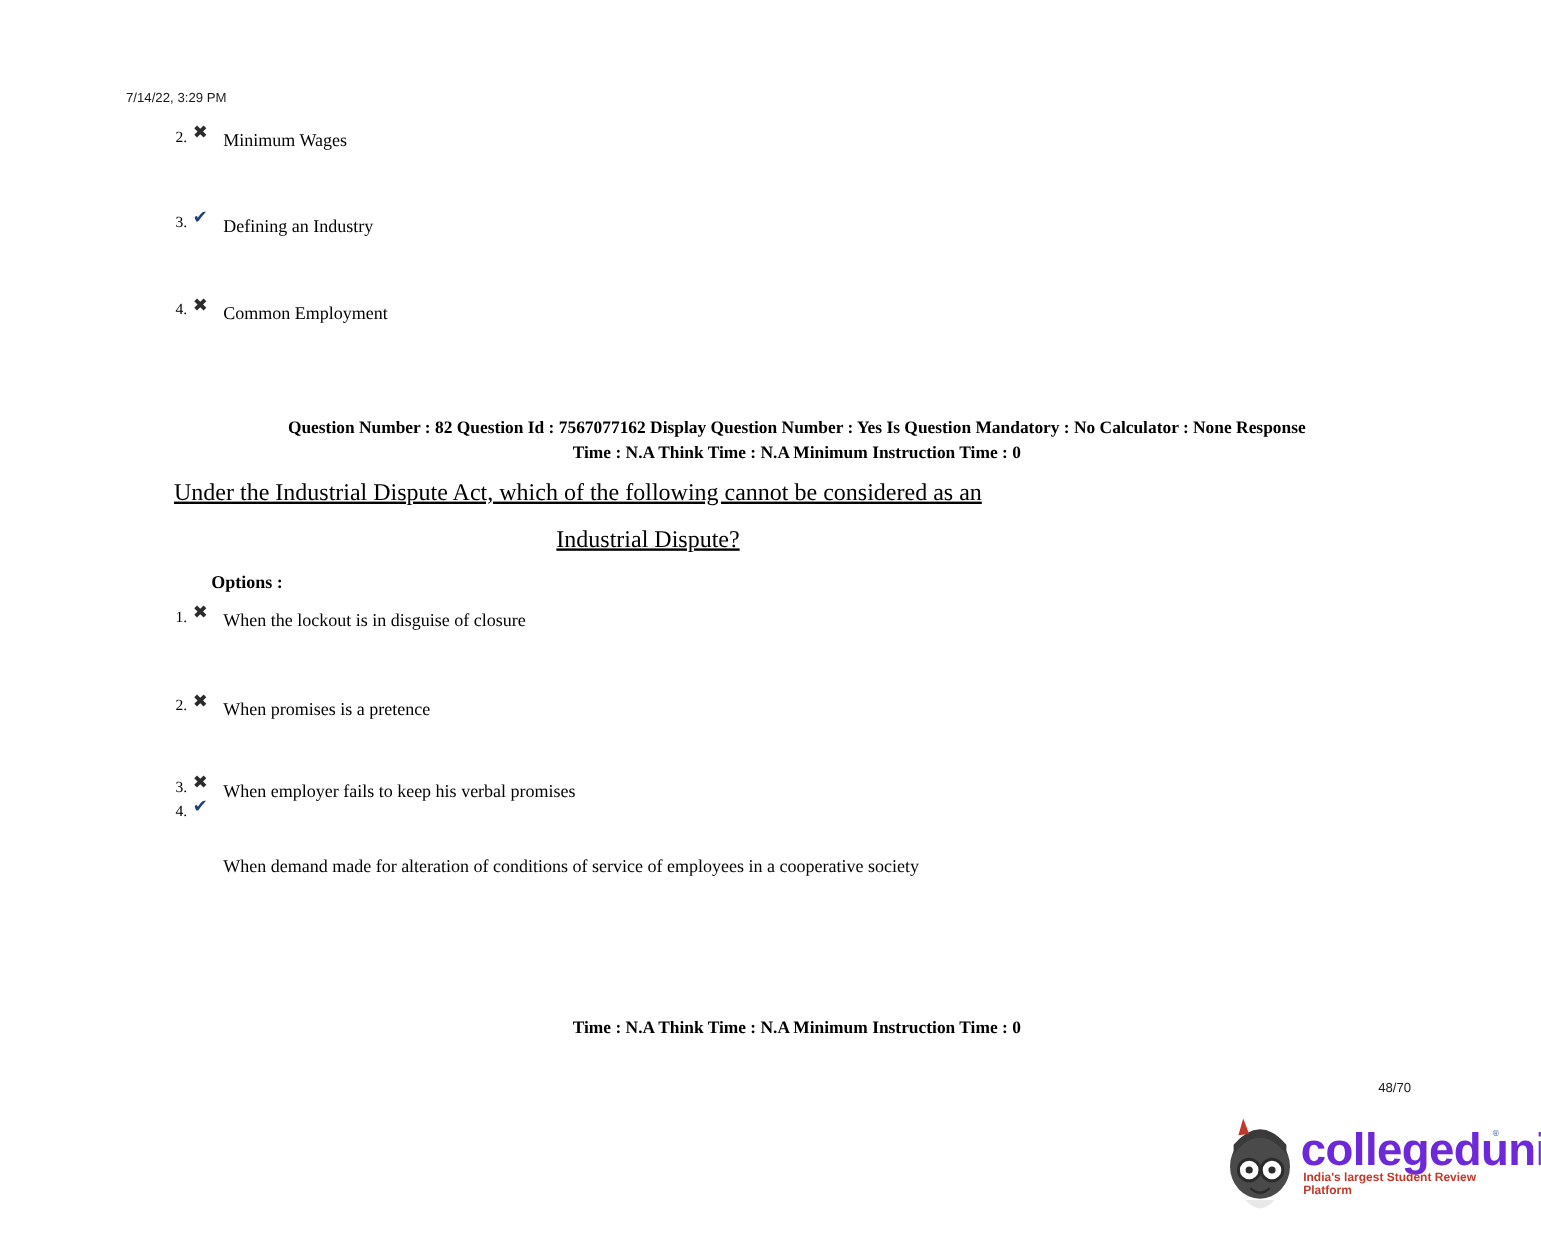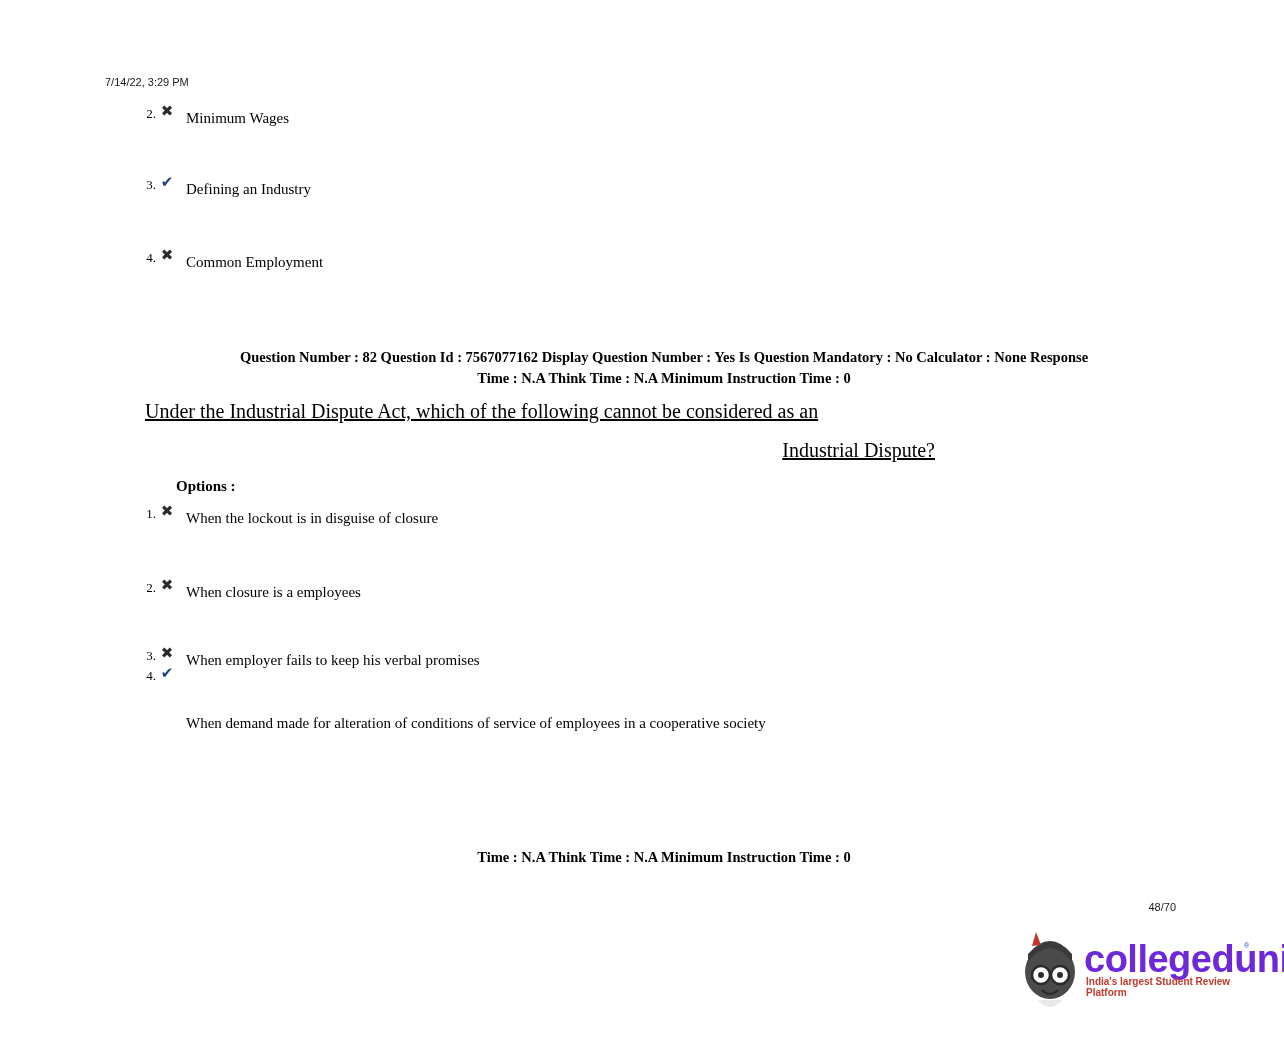--- a/index.html
+++ b/index.html
@@ -90,21 +90,21 @@
   .qtext {
     position: absolute;
     left: 145px;
     width: 790px;
     font-size: 20px;
     line-height: 1.95;
     text-align: justify;
     text-justify: inter-word;
   }
   .qtext span { display: block; }
-  .qtext span:last-child { text-align: right; }
+  .qtext span:last-child { text-align: center; }
   .options-label {
     position: absolute;
     left: 140px;
     font-size: 15px;
     font-weight: bold;
   }
 
   
   .logo {
     position: absolute;
@@ -180,21 +180,21 @@
 
   <div class="option" style="left:138px; top:505px;">
     <span class="opt-num">1.</span>
     <span class="opt-mark mark-wrong">✖</span>
     <span class="opt-text">When the lockout is in disguise of closure</span>
   </div>
 
   <div class="option" style="left:138px; top:579px;">
     <span class="opt-num">2.</span>
     <span class="opt-mark mark-wrong">✖</span>
-    <span class="opt-text">When closure is a employees</span>
+    <span class="opt-text">When promises is a pretence</span>
   </div>
 
   <div class="option" style="left:138px; top:647px;">
     <span class="opt-num">3.</span>
     <span class="opt-mark mark-wrong">✖</span>
     <span class="opt-text">When employer fails to keep his verbal promises</span>
   </div>
 
   <div class="option" style="left:138px; top:710px; align-items:flex-end;">
     <span class="opt-num" style="position:relative; top:-56px;">4.</span>

